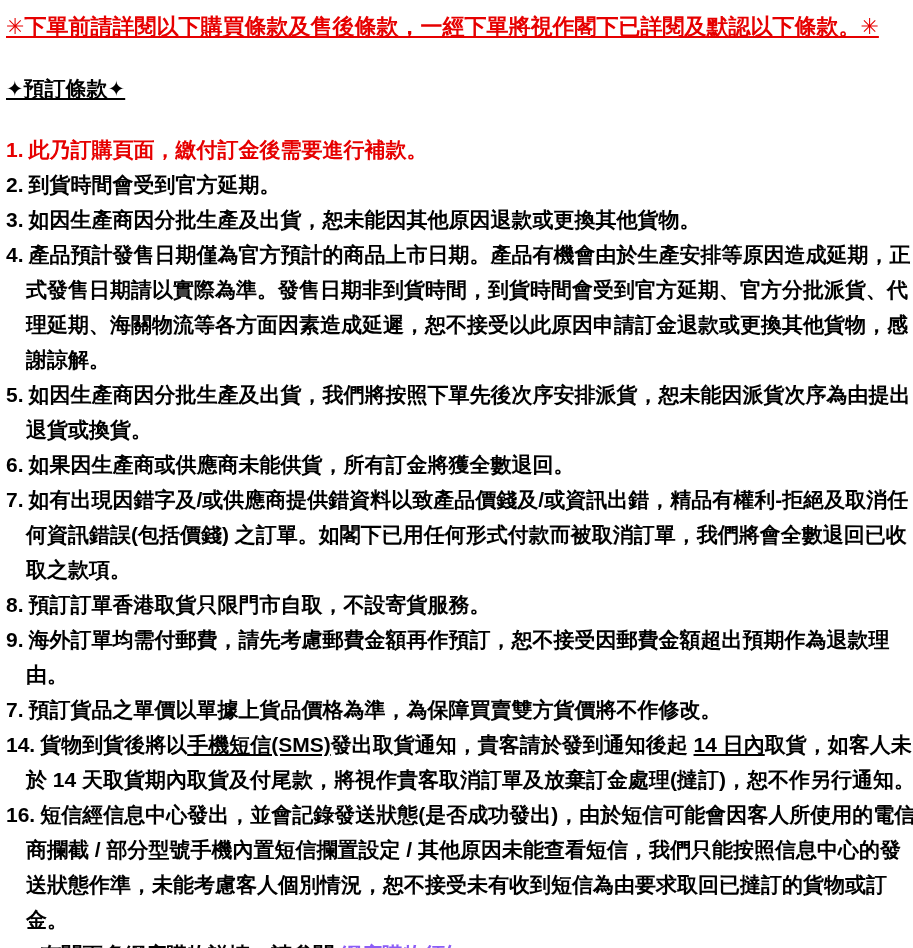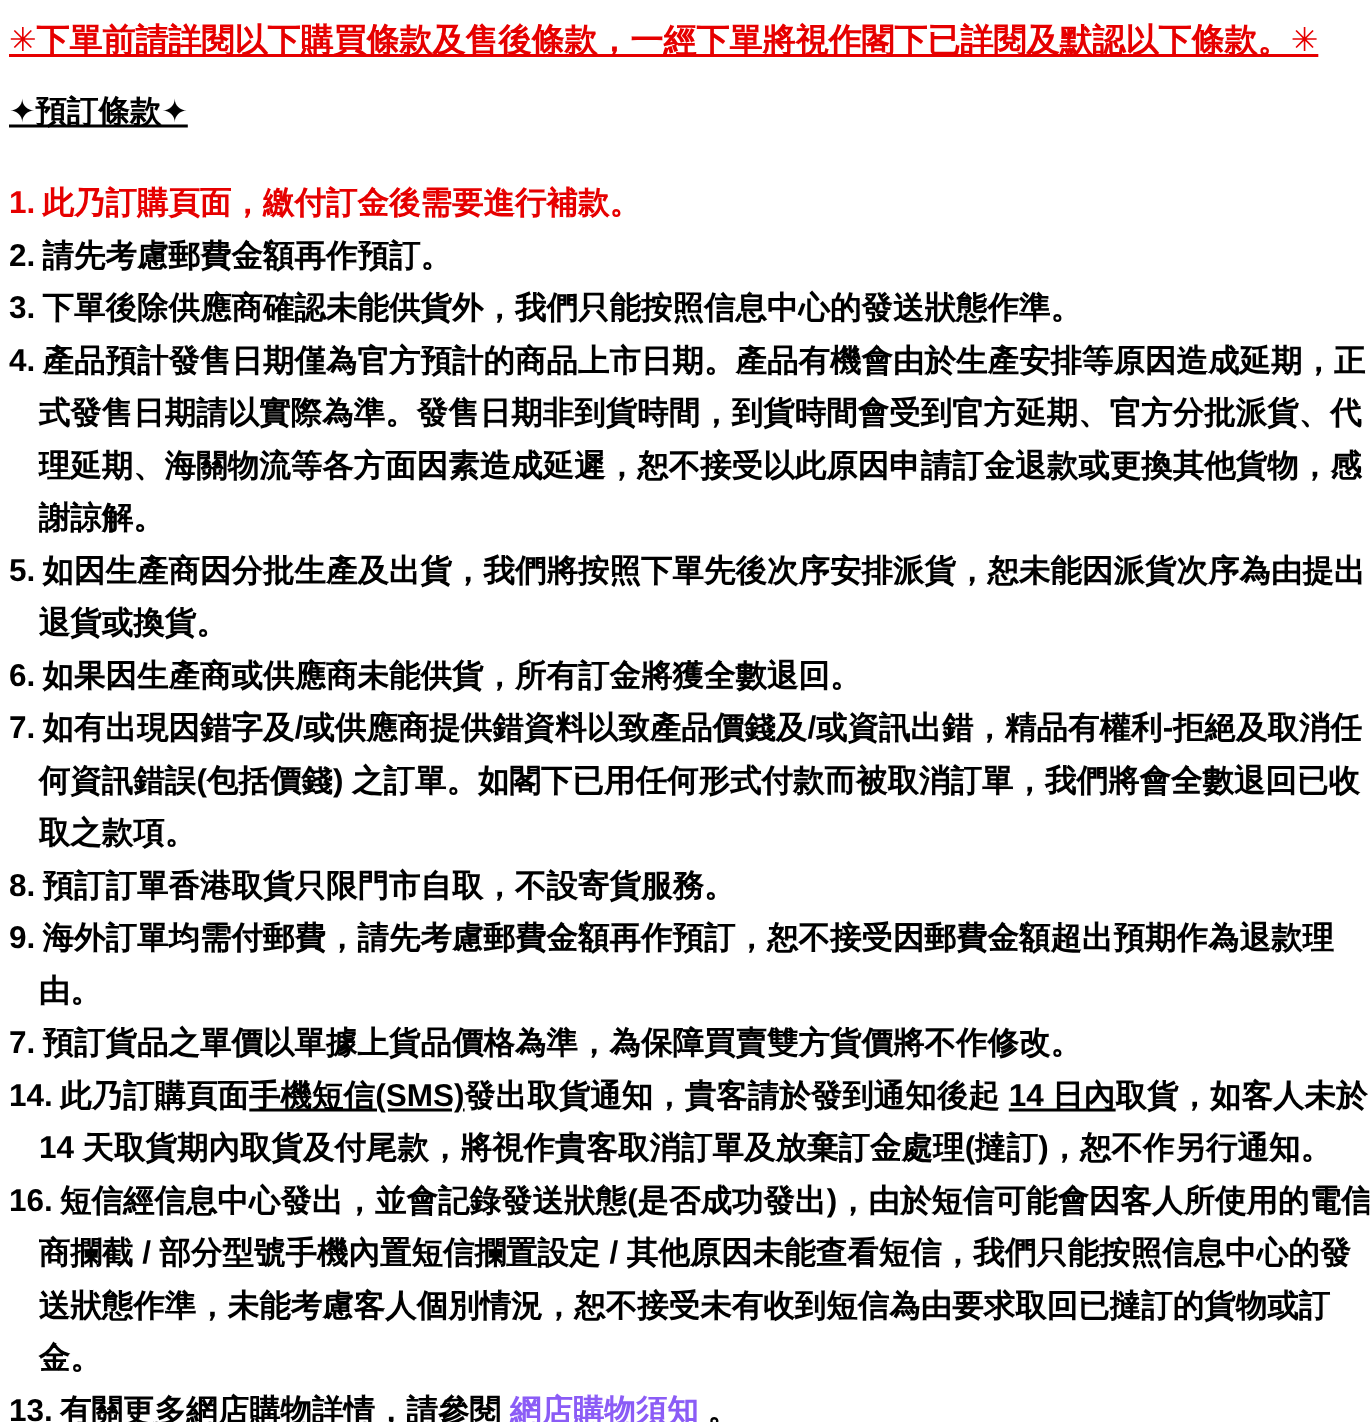--- a/index.html
+++ b/index.html
@@ -6,21 +6,21 @@
   .page {
     width: 913px; height: 948px; box-sizing: border-box;
     padding: 13px 0 0 6px; overflow: hidden;
     font-family: "Liberation Sans", "DejaVu Sans", sans-serif;
     font-weight: bold; color: #000000; background: #ffffff;
   }
   .notice {
     font-size: 22px; line-height: 27px;
     color: #e60000; text-decoration: underline;
   }
-  .section-title-row { margin-top: 21px; }
+  .section-title-row { margin-top: 35px; }
   .section-title {
     display: inline-block; font-size: 21px; line-height: 28px;
     color: #000000; text-decoration: underline;
   }
   ol.terms {
     list-style: none; margin: 29px 0 0 0; padding: 0;
     font-size: 21px; line-height: 35px;
   }
   ol.terms li {
     box-sizing: border-box; width: 910px;
@@ -37,27 +37,27 @@
 <div class="page">
 
   <div class="notice">✳下單前請詳閱以下購買條款及售後條款，一經下單將視作閣下已詳閱及默認以下條款。✳</div>
 
   <div class="section-title-row">
     <span class="section-title">✦預訂條款✦</span>
   </div>
 
   <ol class="terms">
     <li class="red-item"><span class="num">1.</span><span>此乃訂購頁面，繳付訂金後需要進行補款。</span></li>
-    <li><span class="num">2.</span><span>請先考慮郵費金額再作預訂。</span></li>
-    <li><span class="num">3.</span><span>下單後除供應商確認未能供貨外，我們只能按照信息中心的發送狀態作準。</span></li>
+    <li><span class="num">2.</span><span>到貨時間會受到官方延期。</span></li>
+    <li><span class="num">3.</span><span>如因生產商因分批生產及出貨，恕未能因其他原因退款或更換其他貨物。</span></li>
     <li><span class="num">4.</span><span>產品預計發售日期僅為官方預計的商品上市日期。產品有機會由於生產安排等原因造成延期，正式發售日期請以實際為準。發售日期非到貨時間，到貨時間會受到官方延期、官方分批派貨、代理延期、海關物流等各方面因素造成延遲，恕不接受以此原因申請訂金退款或更換其他貨物，感謝諒解。</span></li>
     <li><span class="num">5.</span><span>如因生產商因分批生產及出貨，我們將按照下單先後次序安排派貨，恕未能因派貨次序為由提出退貨或換貨。</span></li>
     <li><span class="num">6.</span><span>如果因生產商或供應商未能供貨，所有訂金將獲全數退回。</span></li>
     <li><span class="num">7.</span><span>如有出現因錯字及/或供應商提供錯資料以致產品價錢及/或資訊出錯，精品有權利-拒絕及取消任何資訊錯誤(包括價錢) 之訂單。如閣下已用任何形式付款而被取消訂單，我們將會全數退回已收取之款項。</span></li>
     <li><span class="num">8.</span><span>預訂訂單香港取貨只限門市自取，不設寄貨服務。</span></li>
     <li><span class="num">9.</span><span>海外訂單均需付郵費，請先考慮郵費金額再作預訂，恕不接受因郵費金額超出預期作為退款理由。</span></li>
     <li><span class="num">7.</span><span>預訂貨品之單價以單據上貨品價格為準，為保障買賣雙方貨價將不作修改。</span></li>
-    <li><span class="num">14.</span><span>此乃訂購頁面</span><span class="red-u">手機短信(SMS)</span><span>發出取貨通知，貴客請於發到通知後起 </span><span class="red-u">14 日內</span><span>取貨，如客人未於 14 天取貨期內取貨及付尾款，將視作貴客取消訂單及放棄訂金處理(撻訂)，恕不作另行通知。</span></li>
+    <li><span class="num">14.</span><span>貨物到貨後將以</span><span class="red-u">手機短信(SMS)</span><span>發出取貨通知，貴客請於發到通知後起 </span><span class="red-u">14 日內</span><span>取貨，如客人未於 14 天取貨期內取貨及付尾款，將視作貴客取消訂單及放棄訂金處理(撻訂)，恕不作另行通知。</span></li>
     <li><span class="num">16.</span><span>短信經信息中心發出，並會記錄發送狀態(是否成功發出)，由於短信可能會因客人所使用的電信商攔截 / 部分型號手機內置短信攔置設定 / 其他原因未能查看短信，我們只能按照信息中心的發送狀態作準，未能考慮客人個別情況，恕不接受未有收到短信為由要求取回已撻訂的貨物或訂金。</span></li>
     <li><span class="num">13.</span><span>有關更多網店購物詳情，請參閱 </span><a class="doc-link" href="#">網店購物須知</a><span> 。</span></li>
   </ol>
 
 </div>
 
 </body></html>

